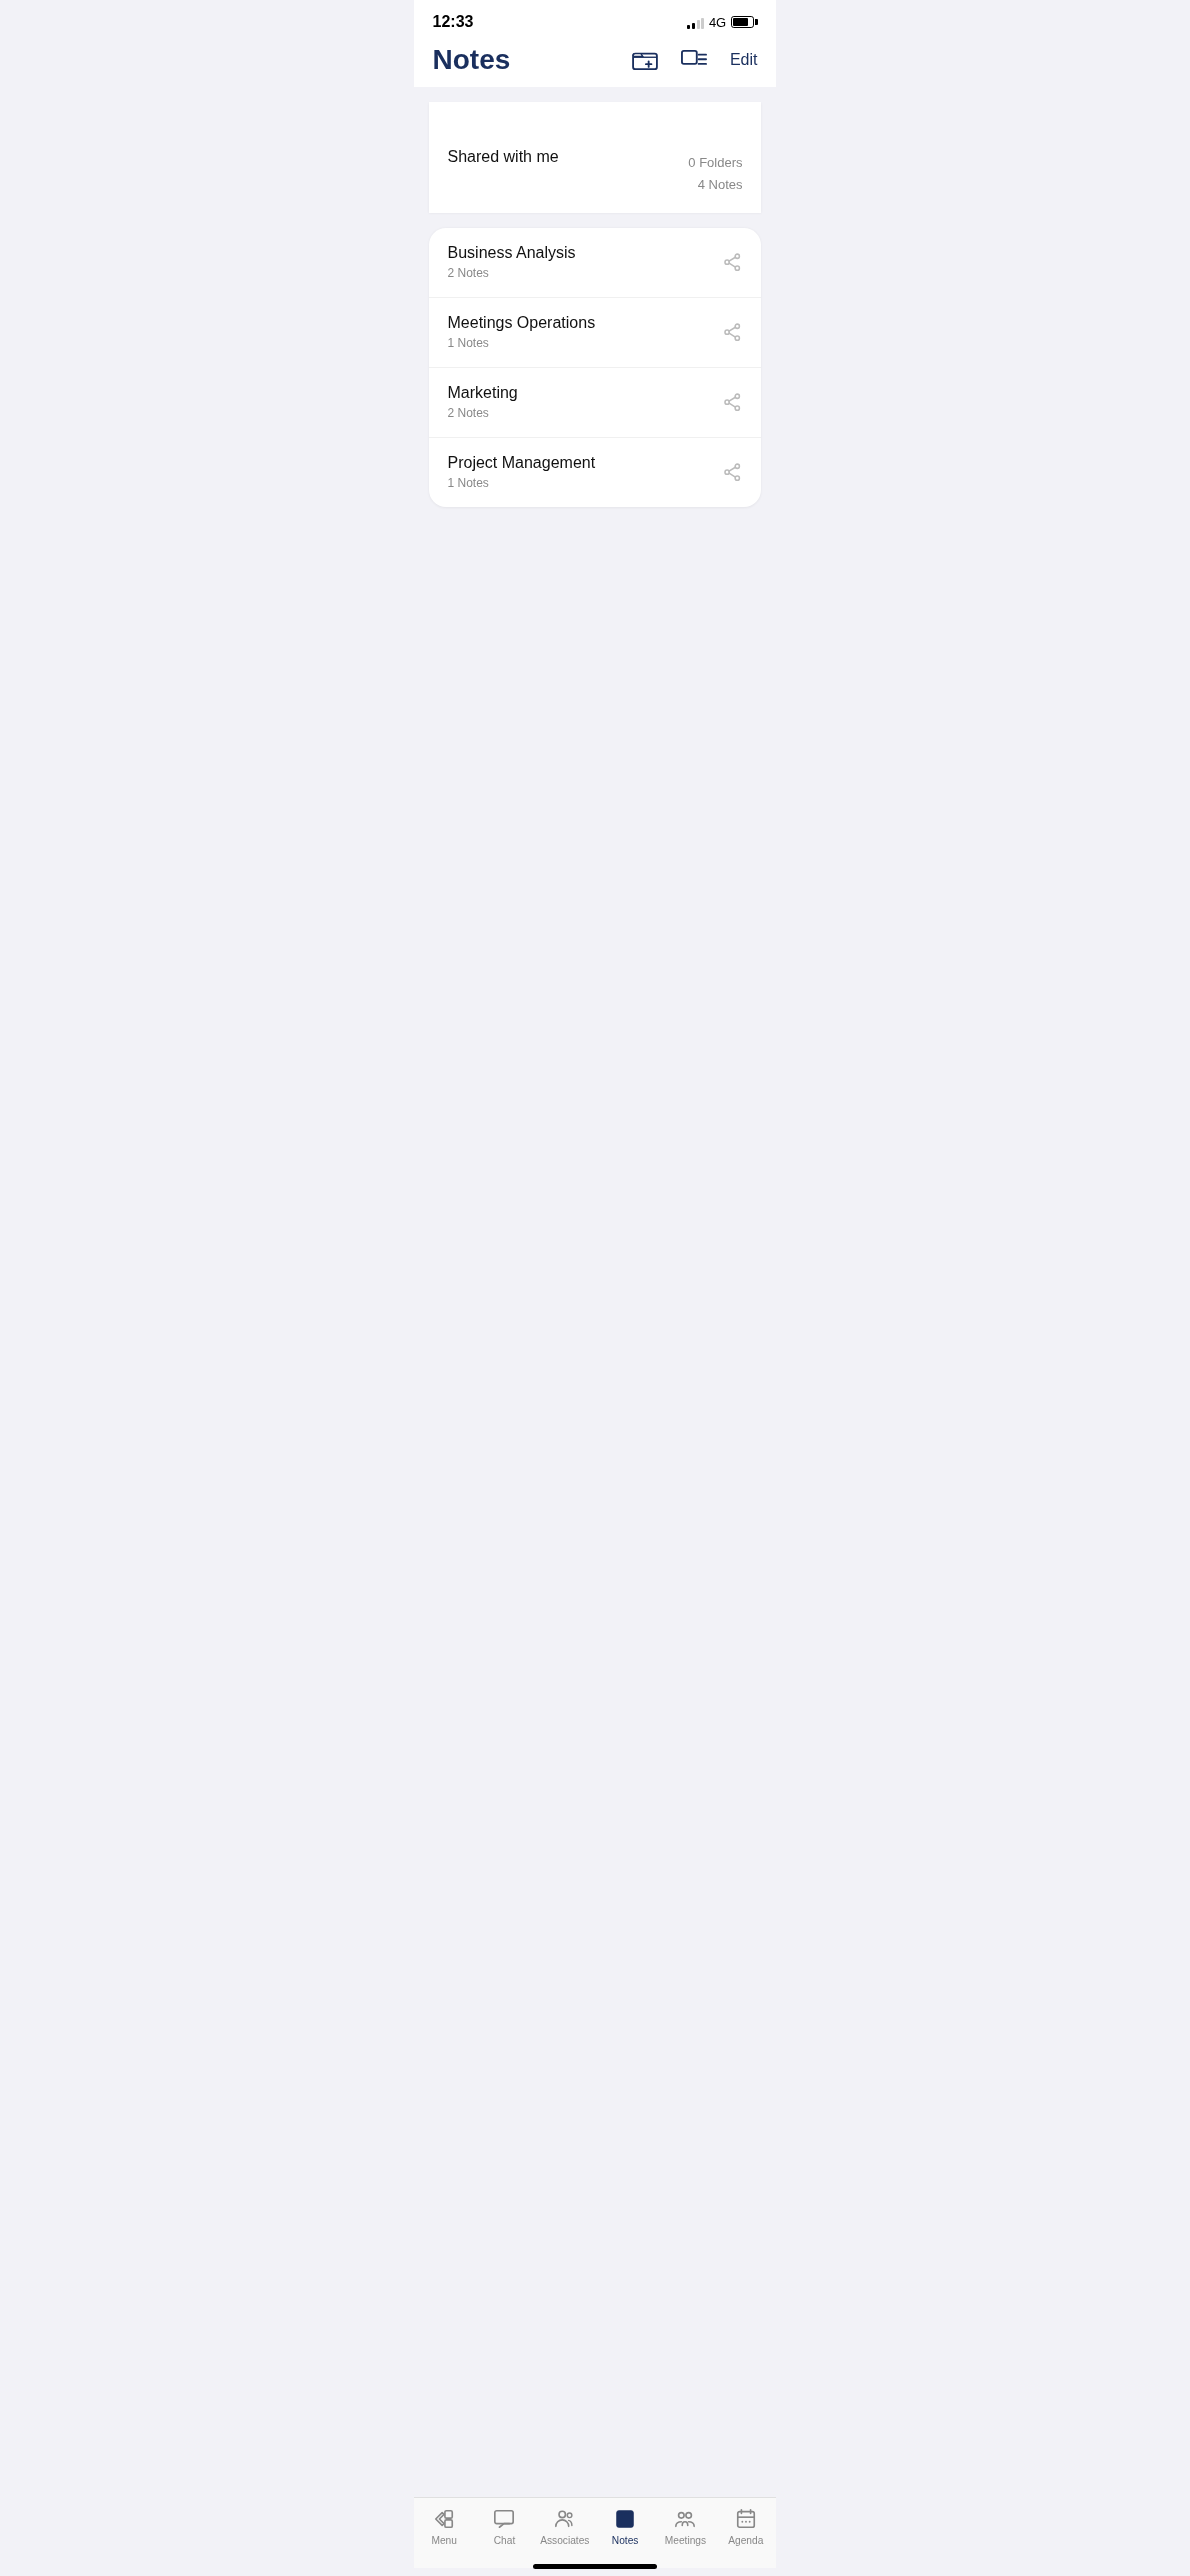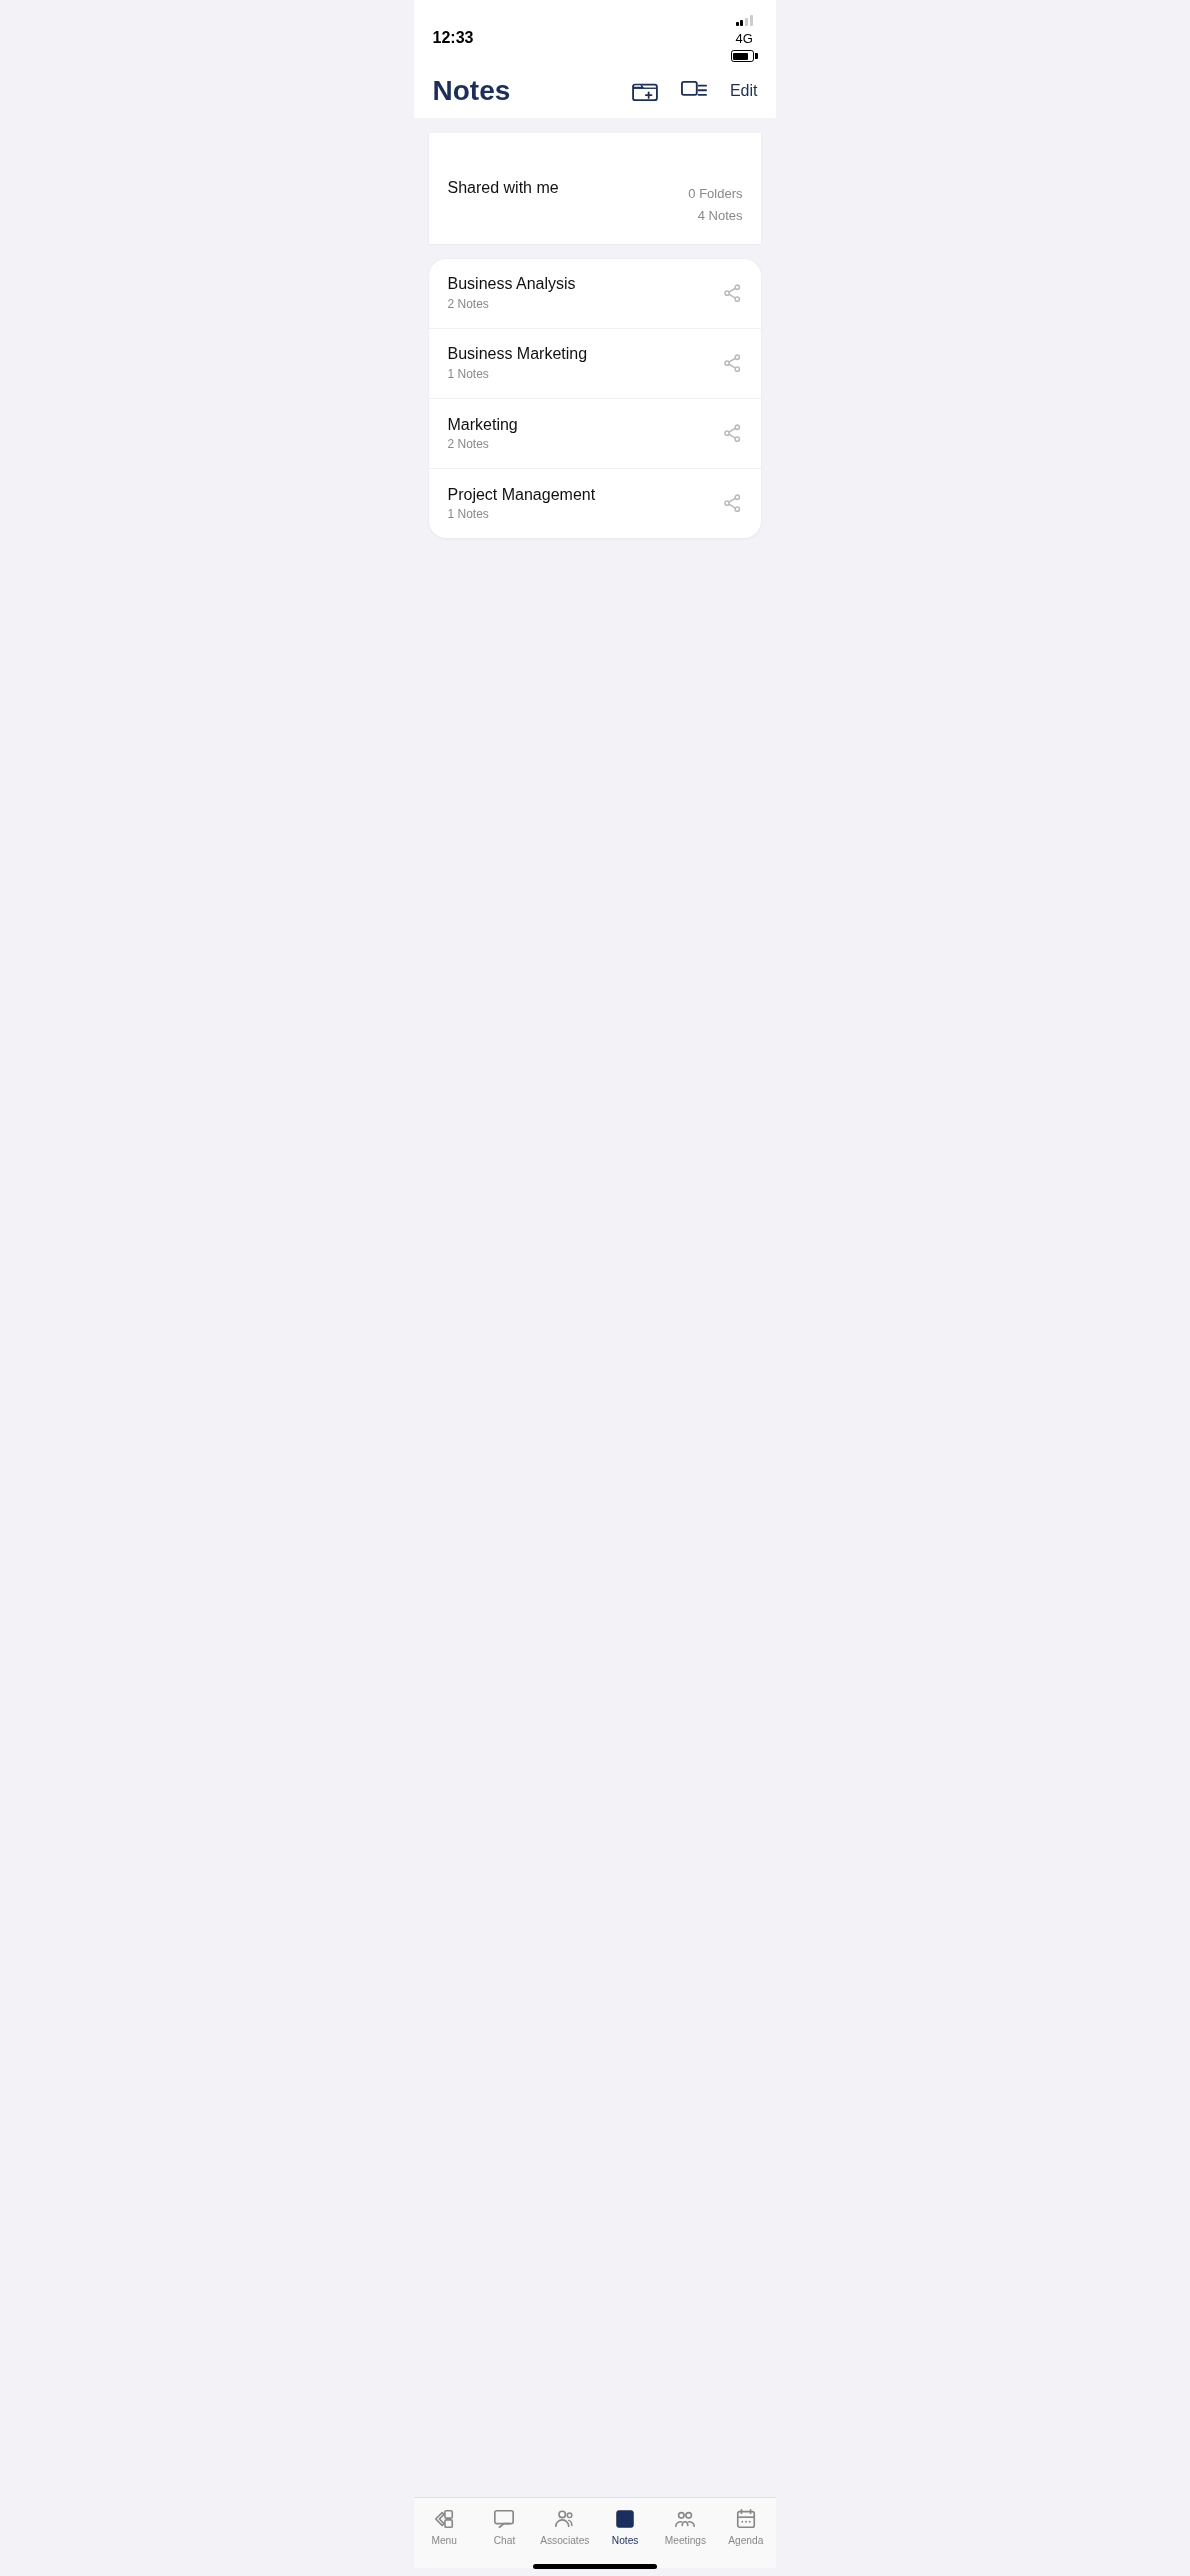--- a/index.html
+++ b/index.html
@@ -31,21 +31,20 @@
     .status-time {
       font-size: 16px;
       font-weight: 600;
       color: #000;
     }
 
     .status-icons {
       display: flex;
       align-items: center;
       gap: 4.6px;
-      flex-direction: column;
     }
 
     .signal-bars {
       display: flex;
       align-items: flex-end;
       gap: 1.9px;
       height: 13px;
     }
 
     .signal-bar {
@@ -372,21 +371,21 @@
         <circle cx="18" cy="5" r="2.5" stroke="#bbb" stroke-width="1.8"></circle>
         <circle cx="6" cy="12" r="2.5" stroke="#bbb" stroke-width="1.8"></circle>
         <circle cx="18" cy="19" r="2.5" stroke="#bbb" stroke-width="1.8"></circle>
         <line x1="8.3" y1="10.8" x2="15.7" y2="6.2" stroke="#bbb" stroke-width="1.8" stroke-linecap="round"></line>
         <line x1="8.3" y1="13.2" x2="15.7" y2="17.8" stroke="#bbb" stroke-width="1.8" stroke-linecap="round"></line>
       </svg>
     </div>
 
     <div class="folder-item">
       <div class="folder-info">
-        <div class="folder-name">Business Marketing</div>
+        <div class="folder-name">Meetings Operations</div>
         <div class="folder-count">1 Notes</div>
       </div>
       <svg class="share-icon" viewBox="0 0 24 24" fill="none" xmlns="http://www.w3.org/2000/svg">
         <circle cx="18" cy="5" r="2.5" stroke="#bbb" stroke-width="1.8"></circle>
         <circle cx="6" cy="12" r="2.5" stroke="#bbb" stroke-width="1.8"></circle>
         <circle cx="18" cy="19" r="2.5" stroke="#bbb" stroke-width="1.8"></circle>
         <line x1="8.3" y1="10.8" x2="15.7" y2="6.2" stroke="#bbb" stroke-width="1.8" stroke-linecap="round"></line>
         <line x1="8.3" y1="13.2" x2="15.7" y2="17.8" stroke="#bbb" stroke-width="1.8" stroke-linecap="round"></line>
       </svg>
     </div>

